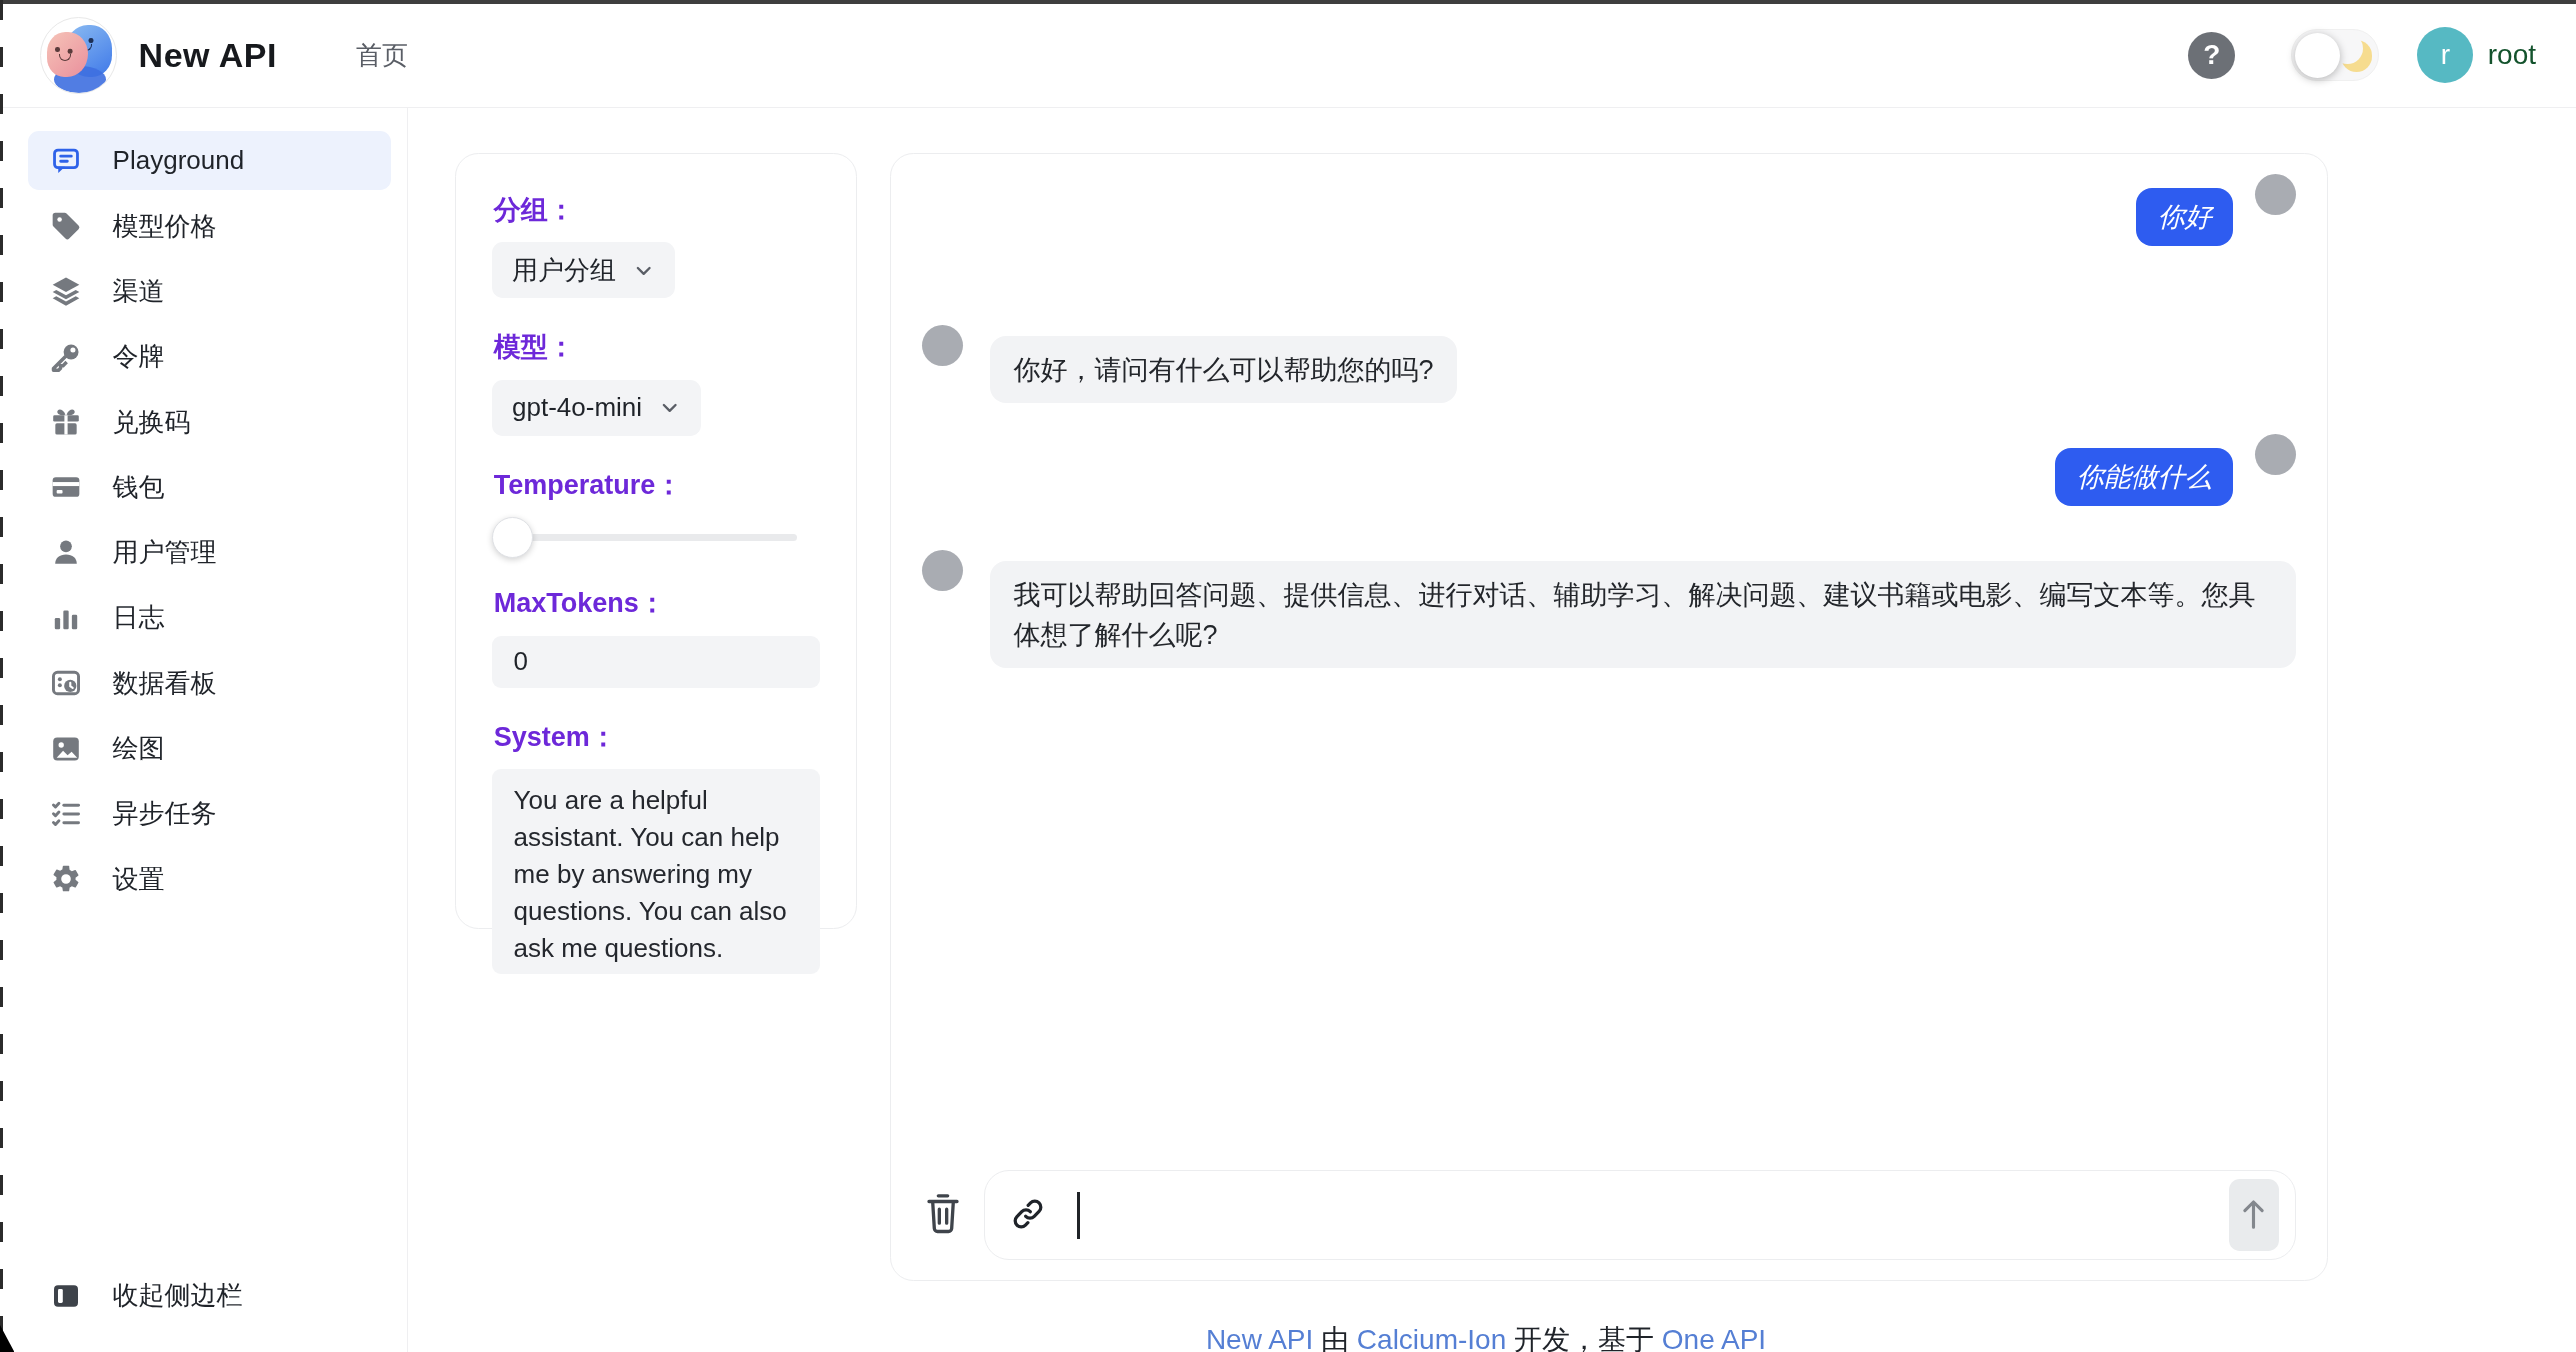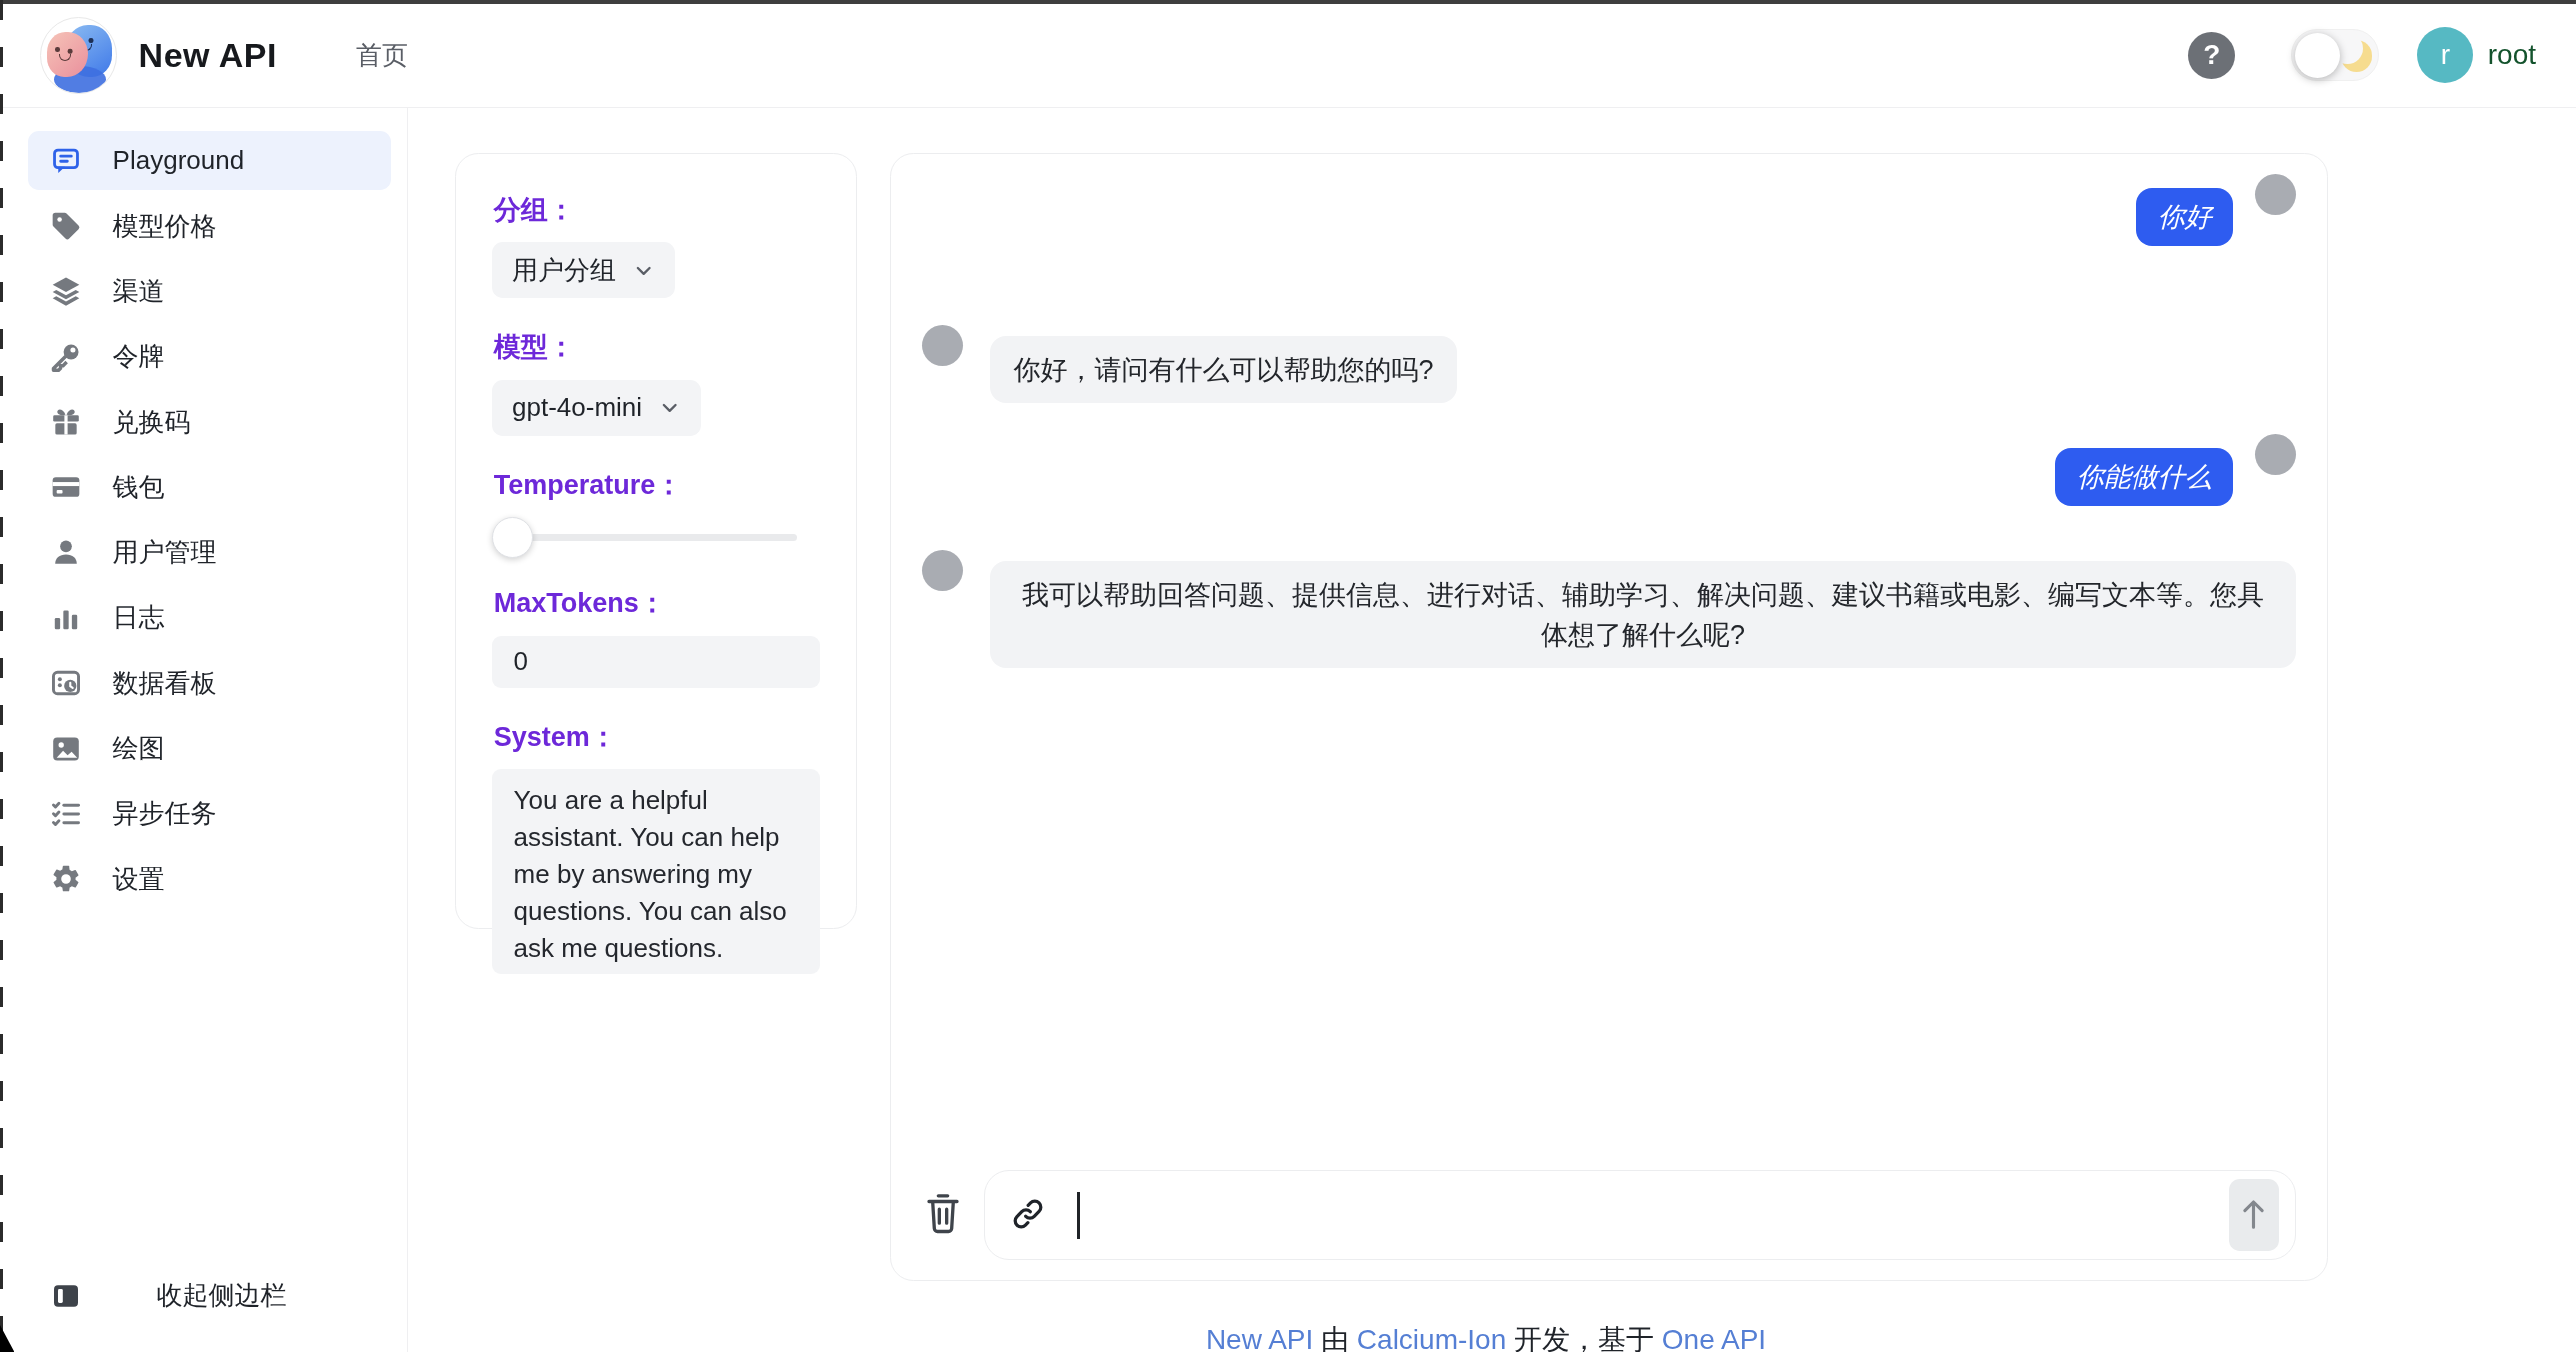--- a/index.html
+++ b/index.html
@@ -52,21 +52,21 @@
   .user-name { font-size:28px; color:#14532d; margin-left:14.4px; font-weight:500; }
 
   
   .sidebar { position:absolute; left:12px; top:108px; bottom:0; width:396px; background:#fff;
     border-right:1.8px solid #EFEFF1; display:flex; flex-direction:column; padding-top:23.4px; z-index:5; }
   .side-item { height:59px; margin:0 16px 6.3px 16px; border-radius:10.8px; display:flex; align-items:center;
     padding-left:21.6px; cursor:pointer; }
   .side-item.active { background:#EDF2FD; }
   .side-item .icon { width:32px; height:32px; flex-shrink:0; display:flex; align-items:center; justify-content:center; }
   .side-item .lbl { margin-left:31px; font-size:26px; color:#1F2329; font-weight:500; }
-  .side-collapse { margin-top:auto; margin-bottom:27px;gap:44px; }
+  .side-collapse { margin-top:auto; margin-bottom:27px; }
   svg.g { fill:#75797F; }
   svg.gs { stroke:#75797F; fill:none; stroke-width:2.2; stroke-linecap:round; stroke-linejoin:round; }
 
   
   .main { position:absolute; left:396px; top:108px; right:0; bottom:0; background:#fff; }
   .card { position:absolute; background:#fff; border:1.8px solid #ECEDEF; border-radius:23.4px; }
   .config-card { left:59px; top:45px; width:402px; height:776px; padding:38px 36px; }
   .cfg-label { font-size:27px; font-weight:700; color:#6d28d9; margin:0 0 14.4px 1.8px; }
   .select { display:inline-flex; align-items:center; height:56px; background:#F3F4F6; border-radius:10.8px;
     padding:0 20px; margin-bottom:31px; cursor:pointer; }
@@ -85,21 +85,21 @@
 
   
   .chat-card { left:494px; top:45px; width:1438px; height:1128px; }
   .msg-row { display:flex; padding:0 31px; align-items:flex-start; }
   .msg-row.user { justify-content:flex-end;font-style:italic; }
   .m-avatar { width:41px; height:41px; border-radius:50%; background:#A9ACB2; flex-shrink:0; }
   .bubble { font-size:27px; border-radius:16px; }
   .bubble.u { background:#2E5CF0; color:#fff; line-height:40px; padding:9px 21.6px;
     margin-right:21.6px; margin-top:13.5px; }
   .bubble.a { background:#F2F3F5; color:#23262B; line-height:40px; padding:13.5px 23.4px;
-    margin-left:27px; margin-top:11.7px; max-width:1313px;text-align:center; }
+    margin-left:27px; margin-top:11.7px; max-width:1313px; }
   .row-1 { margin-top:20px; }
   .row-2 { margin-top:79px; }
   .row-3 { margin-top:31px; }
   .row-4 { margin-top:44px; }
 
   .composer { position:absolute; left:0; right:0; bottom:20px; display:flex; align-items:center; padding:0 31px; }
   .trash-btn { width:41px; height:49px; flex-shrink:0; cursor:pointer; display:flex; align-items:center; justify-content:center; }
   .input-wrap { flex:1; margin-left:21px; height:90px; border:1.8px solid #ECEDEF; border-radius:25px;
     display:flex; align-items:center; padding:0 9px 0 25px; background:#fff; }
   .attach-btn { width:36px; height:36px; cursor:pointer; display:flex; align-items:center; justify-content:center; }

